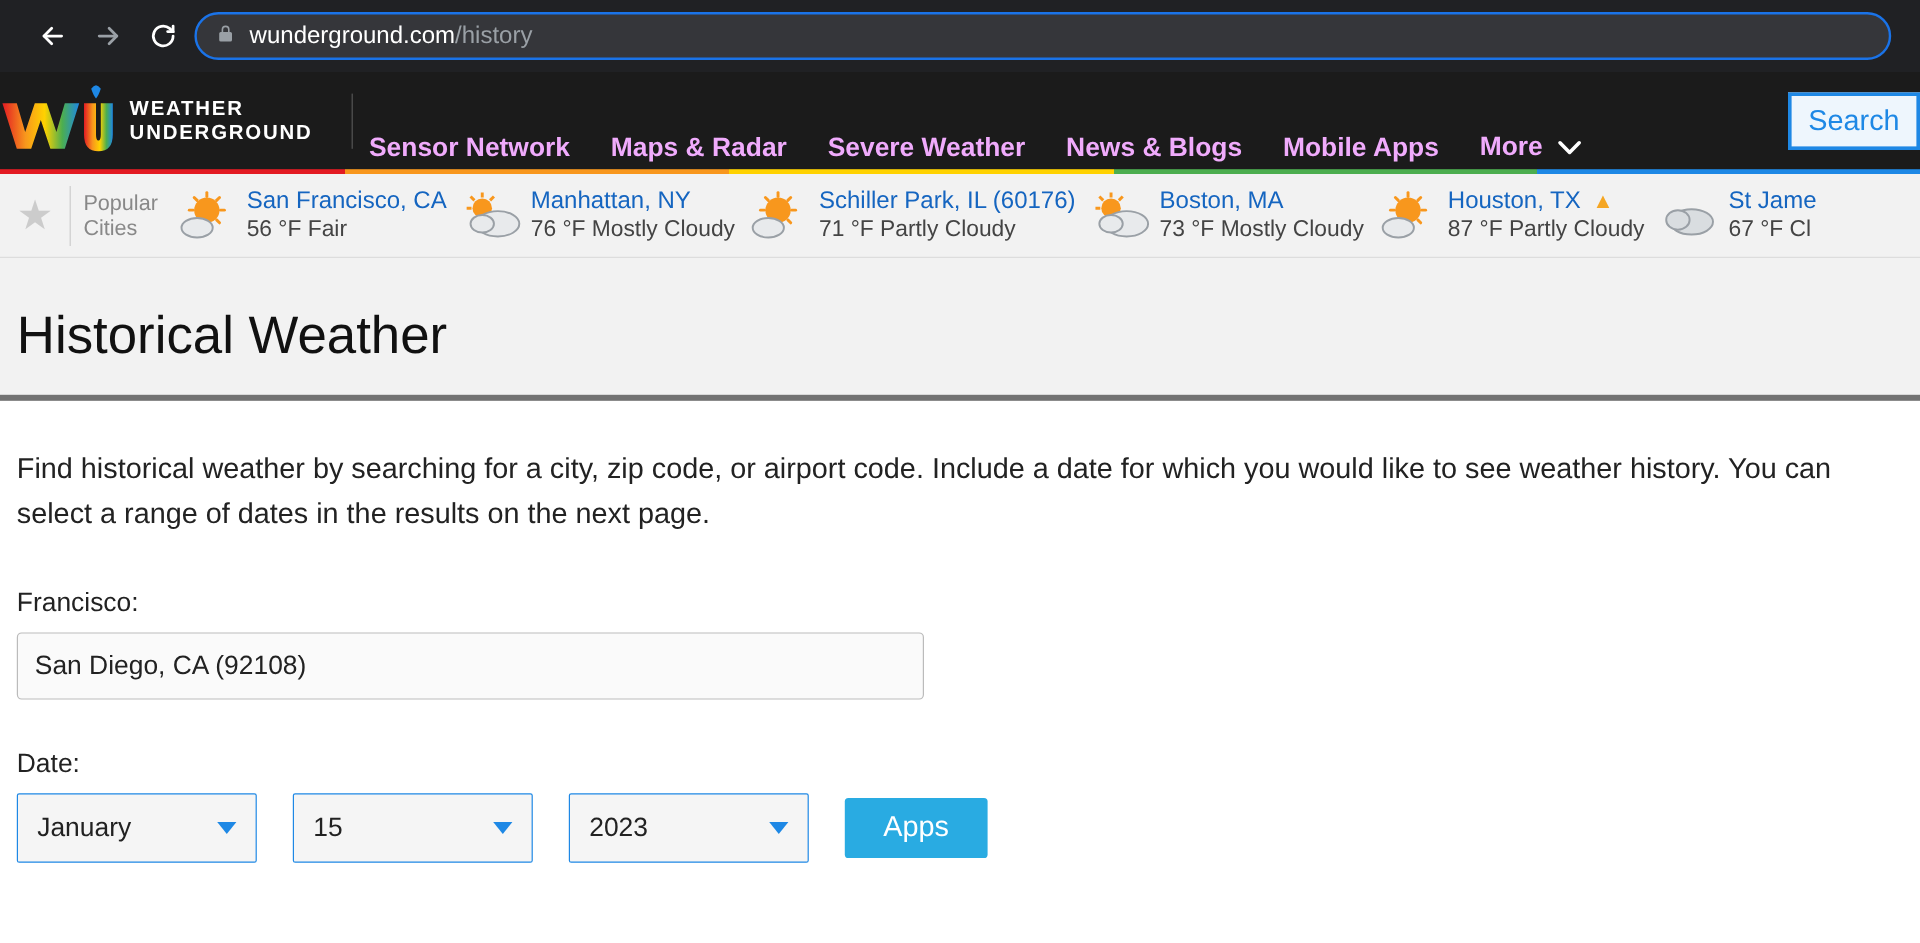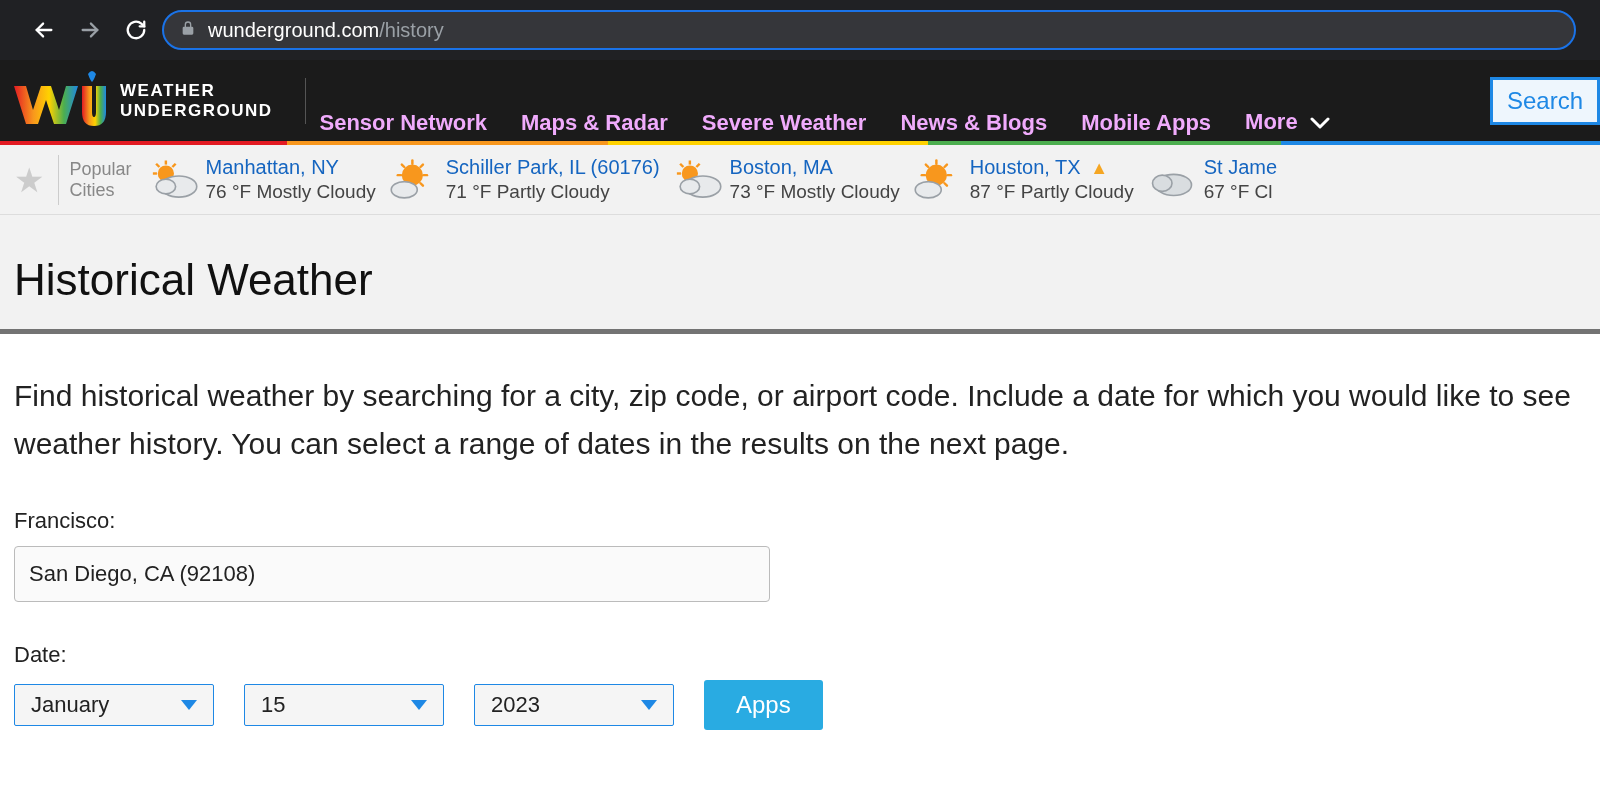--- a/index.html
+++ b/index.html
@@ -59,21 +59,20 @@
       #f8971d 18%, #f8971d 38%,
       #ffd200 38%, #ffd200 58%,
       #4cae4f 58%, #4cae4f 80%,
       #1e88e5 80%, #1e88e5 100%) 1;
   }
   .logo-block {
     display: flex;
     align-items: center;
     gap: 12px;
     padding: 0 18px 0 0;
-    margin-left: 12px;
   }
   .logo-mark {
     width: 96px; height: 62px;
   }
   .logo-text {
     color: #fff;
     font-size: 17px;
     font-weight: 600;
     letter-spacing: 1.5px;
     line-height: 1.15;
@@ -161,21 +160,21 @@
   }
   .hero h1 {
     font-size: 44px;
     font-weight: 400;
     color: #111;
   }
   .content {
     padding: 38px 14px;
   }
   .intro {
-    font-size: 30px;
+    font-size: 24px;
     color: #222;
     line-height: 1.6;
     max-width: 1560px;
   }
   .form-block { margin-top: 40px; }
   .form-label {
     font-size: 22px;
     color: #222;
     margin-bottom: 12px;
   }
@@ -195,21 +194,21 @@
   .selects {
     display: flex;
     gap: 30px;
     align-items: center;
     margin-top: 12px;
   }
   .sel {
     position: relative;
     border: 1px solid #1e88e5;
     background: #f5f5f5;
-    height: 42px;
+    height: 58px;
     display: flex;
     align-items: center;
     padding: 0 50px 0 16px;
     font-size: 22px;
     color: #222;
     border-radius: 2px;
     min-width: 200px;
     cursor: pointer;
   }
   .sel.narrow { min-width: 200px; }
@@ -314,84 +313,102 @@
 <div class="city-strip">
   <div class="star">★</div>
   <div class="strip-divider"></div>
   <div class="popular-label">
     <div>Popular</div>
     <div>Cities</div>
   </div>
   <div id="cities-container" style="display:flex;">
       <div class="city-card">
         <svg class="wicon" viewBox="0 0 64 48">
-          <circle cx="22" cy="16" r="10" fill="#f8971d"></circle>
-          <g stroke="#f8971d" stroke-width="3">
-            <line x1="22" y1="0" x2="22" y2="5"></line>
-            <line x1="6" y1="16" x2="11" y2="16"></line>
-            <line x1="10" y1="4" x2="14" y2="8"></line>
-            <line x1="34" y1="4" x2="30" y2="8"></line>
-          </g>
-          <ellipse cx="38" cy="32" rx="22" ry="13" fill="#e8eaec" stroke="#9aa0a6" stroke-width="2"></ellipse>
-          <ellipse cx="22" cy="32" rx="12" ry="9" fill="#e8eaec" stroke="#9aa0a6" stroke-width="2"></ellipse>
-        </svg>
-        <div class="city-text">
-          <div class="city-name">Manhattan, NY </div>
-          <div class="city-cond">76 °F Mostly Cloudy</div>
-        </div>
-      </div>
-      <div class="city-card">
-        <svg class="wicon" viewBox="0 0 64 48">
           <circle cx="30" cy="18" r="13" fill="#f8971d"></circle>
           <g stroke="#f8971d" stroke-width="3" stroke-linecap="round">
             <line x1="30" y1="0" x2="30" y2="4"></line>
             <line x1="48" y1="18" x2="44" y2="18"></line>
             <line x1="12" y1="18" x2="16" y2="18"></line>
             <line x1="43" y1="5" x2="40" y2="8"></line>
             <line x1="17" y1="5" x2="20" y2="8"></line>
             <line x1="43" y1="31" x2="40" y2="28"></line>
           </g>
           <ellipse cx="20" cy="36" rx="16" ry="10" fill="#e8eaec" stroke="#9aa0a6" stroke-width="2"></ellipse>
         </svg>
         <div class="city-text">
-          <div class="city-name">Schiller Park, IL (60176) </div>
-          <div class="city-cond">71 °F Partly Cloudy</div>
+          <div class="city-name">San Francisco, CA </div>
+          <div class="city-cond">56 °F Fair</div>
         </div>
       </div>
       <div class="city-card">
         <svg class="wicon" viewBox="0 0 64 48">
           <circle cx="22" cy="16" r="10" fill="#f8971d"></circle>
           <g stroke="#f8971d" stroke-width="3">
             <line x1="22" y1="0" x2="22" y2="5"></line>
             <line x1="6" y1="16" x2="11" y2="16"></line>
             <line x1="10" y1="4" x2="14" y2="8"></line>
             <line x1="34" y1="4" x2="30" y2="8"></line>
           </g>
           <ellipse cx="38" cy="32" rx="22" ry="13" fill="#e8eaec" stroke="#9aa0a6" stroke-width="2"></ellipse>
           <ellipse cx="22" cy="32" rx="12" ry="9" fill="#e8eaec" stroke="#9aa0a6" stroke-width="2"></ellipse>
         </svg>
         <div class="city-text">
-          <div class="city-name">Boston, MA </div>
-          <div class="city-cond">73 °F Mostly Cloudy</div>
+          <div class="city-name">Manhattan, NY </div>
+          <div class="city-cond">76 °F Mostly Cloudy</div>
         </div>
       </div>
       <div class="city-card">
         <svg class="wicon" viewBox="0 0 64 48">
           <circle cx="30" cy="18" r="13" fill="#f8971d"></circle>
           <g stroke="#f8971d" stroke-width="3" stroke-linecap="round">
             <line x1="30" y1="0" x2="30" y2="4"></line>
             <line x1="48" y1="18" x2="44" y2="18"></line>
             <line x1="12" y1="18" x2="16" y2="18"></line>
             <line x1="43" y1="5" x2="40" y2="8"></line>
             <line x1="17" y1="5" x2="20" y2="8"></line>
             <line x1="43" y1="31" x2="40" y2="28"></line>
           </g>
           <ellipse cx="20" cy="36" rx="16" ry="10" fill="#e8eaec" stroke="#9aa0a6" stroke-width="2"></ellipse>
         </svg>
         <div class="city-text">
+          <div class="city-name">Schiller Park, IL (60176) </div>
+          <div class="city-cond">71 °F Partly Cloudy</div>
+        </div>
+      </div>
+      <div class="city-card">
+        <svg class="wicon" viewBox="0 0 64 48">
+          <circle cx="22" cy="16" r="10" fill="#f8971d"></circle>
+          <g stroke="#f8971d" stroke-width="3">
+            <line x1="22" y1="0" x2="22" y2="5"></line>
+            <line x1="6" y1="16" x2="11" y2="16"></line>
+            <line x1="10" y1="4" x2="14" y2="8"></line>
+            <line x1="34" y1="4" x2="30" y2="8"></line>
+          </g>
+          <ellipse cx="38" cy="32" rx="22" ry="13" fill="#e8eaec" stroke="#9aa0a6" stroke-width="2"></ellipse>
+          <ellipse cx="22" cy="32" rx="12" ry="9" fill="#e8eaec" stroke="#9aa0a6" stroke-width="2"></ellipse>
+        </svg>
+        <div class="city-text">
+          <div class="city-name">Boston, MA </div>
+          <div class="city-cond">73 °F Mostly Cloudy</div>
+        </div>
+      </div>
+      <div class="city-card">
+        <svg class="wicon" viewBox="0 0 64 48">
+          <circle cx="30" cy="18" r="13" fill="#f8971d"></circle>
+          <g stroke="#f8971d" stroke-width="3" stroke-linecap="round">
+            <line x1="30" y1="0" x2="30" y2="4"></line>
+            <line x1="48" y1="18" x2="44" y2="18"></line>
+            <line x1="12" y1="18" x2="16" y2="18"></line>
+            <line x1="43" y1="5" x2="40" y2="8"></line>
+            <line x1="17" y1="5" x2="20" y2="8"></line>
+            <line x1="43" y1="31" x2="40" y2="28"></line>
+          </g>
+          <ellipse cx="20" cy="36" rx="16" ry="10" fill="#e8eaec" stroke="#9aa0a6" stroke-width="2"></ellipse>
+        </svg>
+        <div class="city-text">
           <div class="city-name">Houston, TX <span class="alert-tri">▲</span></div>
           <div class="city-cond">87 °F Partly Cloudy</div>
         </div>
       </div>
       <div class="city-card">
         <svg class="wicon" viewBox="0 0 64 48">
           <ellipse cx="34" cy="30" rx="22" ry="13" fill="#d9dde0" stroke="#9aa0a6" stroke-width="2"></ellipse>
           <ellipse cx="20" cy="28" rx="12" ry="10" fill="#d9dde0" stroke="#9aa0a6" stroke-width="2"></ellipse>
         </svg>
         <div class="city-text">

